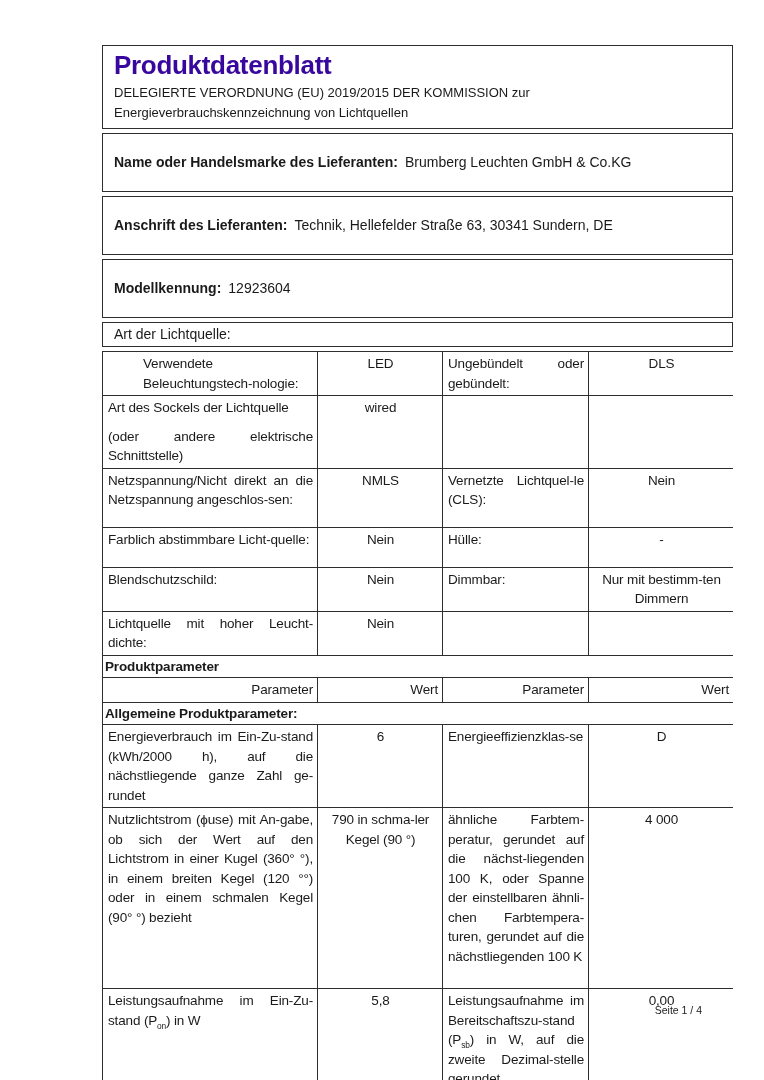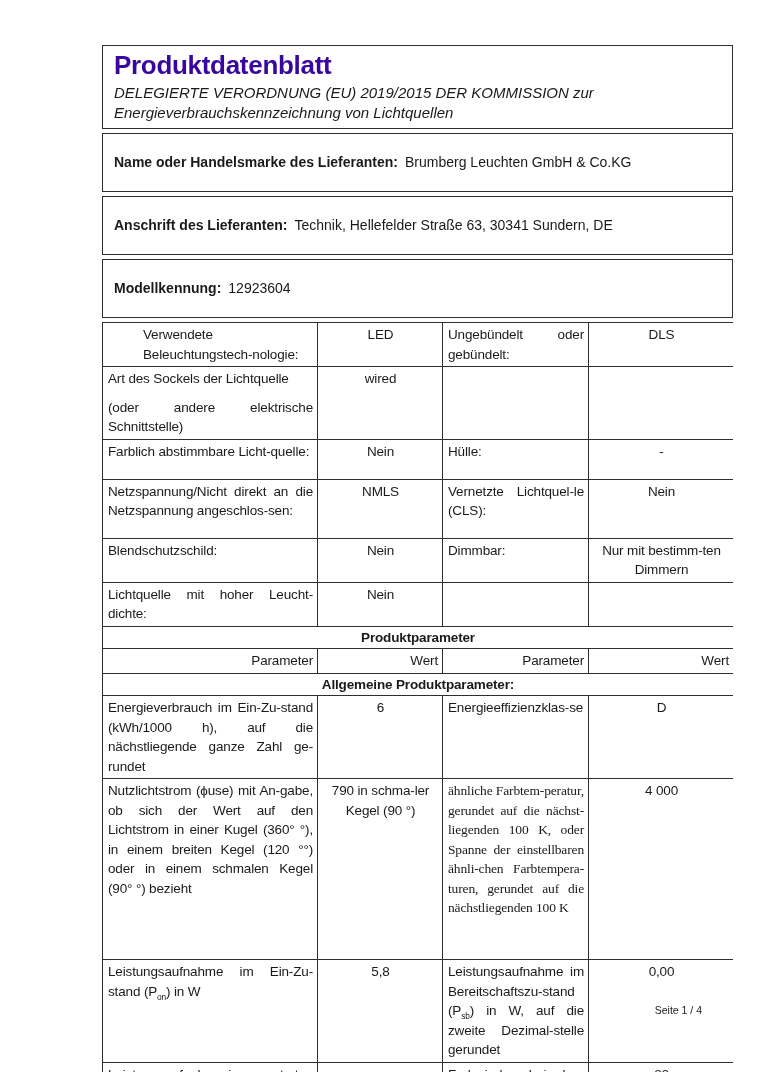--- a/index.html
+++ b/index.html
@@ -20,25 +20,24 @@
   }
   .title-box{padding:3px 11px 5px 11px;}
   .doc-title{
     margin:0;
     font-size:26px;
     line-height:32px;
     font-weight:bold;
     letter-spacing:-0.3px;
   }
   .subtitle{
-    font-size:15px;
+    font-size:13px;
     line-height:20px;
     margin-top:2px;
     white-space:pre-line;
-    font-style:italic;
   }
   .info{padding:19px 11px;font-size:14px;line-height:19px;}
   .info .lbl{font-weight:bold;}
   .info .val{margin-left:7px;}
   .art-box{padding:2px 11px;font-size:14px;line-height:19px;}
   .table-clip{height:750px;overflow:hidden;}
   table.params{
     border-collapse:collapse;
     table-layout:fixed;
     width:631px;
@@ -48,21 +47,21 @@
   }
   table.params td{
     border:1px solid #2e2e2e;
     vertical-align:top;
     padding:2px 4px 2px 5px;
     box-sizing:border-box;
     overflow:hidden;
   }
   td.param{text-align:justify;}
   td.value{text-align:center;padding:2px 3px;}
-  tr.sect td{text-align:center;font-weight:bold;padding:1px 2px;}
+  tr.sect td{font-weight:bold;padding:1px 2px;}
   td.colhdr{text-align:right;}
   .jlast{text-align-last:justify;}
   sub{font-size:0.62em;line-height:0;}
   .pgap{display:block;height:9px;}
   .footer{
     position:absolute;
     right:62px;top:1004px;
     font-size:10.5px;
     letter-spacing:0;
     color:#1a1a1a;
@@ -85,20 +84,23 @@
     </div>
 
     <div class="box info" style="border-color: rgb(46, 46, 46);">
       <span class="lbl">Anschrift des Lieferanten:</span><span class="val">Technik, Hellefelder Straße 63, 30341 Sundern, DE</span>
     </div>
 
     <div class="box info" style="border-color: rgb(46, 46, 46);">
       <span class="lbl">Modellkennung:</span><span class="val">12923604</span>
     </div>
 
+    <div class="box art-box" style="border-color: rgb(46, 46, 46);">
+      <span class="lbl">Art der Lichtquelle:</span>
+    </div>
 
     <div class="table-clip">
       <table class="params">
         <colgroup>
           <col style="width:215px">
             <col style="width:125px">
             <col style="width:146px">
             <col style="width:145px">
         </colgroup>
         <tbody>
@@ -107,31 +109,31 @@
             <td class="value" style="border-color: rgb(46, 46, 46);">LED</td>
             <td class="param" style="border-color: rgb(46, 46, 46);">Ungebündelt oder gebündelt:</td>
             <td class="value" style="border-color: rgb(46, 46, 46);">DLS</td>
           </tr>
           <tr style="height:64px">
             <td class="param" style="border-color: rgb(46, 46, 46);">Art des Sockels der Lichtquelle<span class="pgap"></span>(oder andere elektrische Schnittstelle)</td>
             <td class="value" style="border-color: rgb(46, 46, 46);">wired</td>
             <td class="param" style="border-color: rgb(46, 46, 46);"></td>
             <td class="value" style="border-color: rgb(46, 46, 46);"></td>
           </tr>
+          <tr style="height:59px">
+            <td class="param" style="border-color: rgb(46, 46, 46);">Netzspannung/Nicht direkt an die Netzspannung angeschlos-sen:</td>
+            <td class="value" style="border-color: rgb(46, 46, 46);">NMLS</td>
+            <td class="param" style="border-color: rgb(46, 46, 46);">Vernetzte Lichtquel-le (CLS):</td>
+            <td class="value" style="border-color: rgb(46, 46, 46);">Nein</td>
+          </tr>
           <tr style="height:40px">
             <td class="param" style="border-color: rgb(46, 46, 46);">Farblich abstimmbare Licht-quelle:</td>
             <td class="value" style="border-color: rgb(46, 46, 46);">Nein</td>
             <td class="param" style="border-color: rgb(46, 46, 46);">Hülle:</td>
             <td class="value" style="border-color: rgb(46, 46, 46);">-</td>
-          </tr>
-          <tr style="height:59px">
-            <td class="param" style="border-color: rgb(46, 46, 46);">Netzspannung/Nicht direkt an die Netzspannung angeschlos-sen:</td>
-            <td class="value" style="border-color: rgb(46, 46, 46);">NMLS</td>
-            <td class="param" style="border-color: rgb(46, 46, 46);">Vernetzte Lichtquel-le (CLS):</td>
-            <td class="value" style="border-color: rgb(46, 46, 46);">Nein</td>
           </tr>
           <tr style="height:41px">
             <td class="param" style="border-color: rgb(46, 46, 46);">Blendschutzschild:</td>
             <td class="value" style="border-color: rgb(46, 46, 46);">Nein</td>
             <td class="param" style="border-color: rgb(46, 46, 46);">Dimmbar:</td>
             <td class="value" style="border-color: rgb(46, 46, 46);">Nur mit bestimm-ten Dimmern</td>
           </tr>
           <tr style="height:40px">
             <td class="param" style="border-color: rgb(46, 46, 46);">Lichtquelle mit hoher Leucht-dichte:</td>
             <td class="value" style="border-color: rgb(46, 46, 46);">Nein</td>
@@ -146,29 +148,29 @@
             <td class="colhdr" style="border-color: rgb(46, 46, 46);">Parameter</td>
             <td class="colhdr" style="border-color: rgb(46, 46, 46);">Wert</td>
             <td class="colhdr" style="border-color: rgb(46, 46, 46);">Parameter</td>
             <td class="colhdr" style="border-color: rgb(46, 46, 46);">Wert</td>
           </tr>
           <tr class="sect" style="height:20px">
             <td colspan="4" style="border-color: rgb(46, 46, 46);">Allgemeine Produktparameter:</td>
           </tr>
 
           <tr style="height:76px">
-            <td class="param" style="border-color: rgb(46, 46, 46);">Energieverbrauch im Ein-Zu-stand (kWh/1000 h), auf die nächstliegende ganze Zahl ge-rundet</td>
+            <td class="param" style="border-color: rgb(46, 46, 46);">Energieverbrauch im Ein-Zu-stand (kWh/2000 h), auf die nächstliegende ganze Zahl ge-rundet</td>
             <td class="value" style="border-color: rgb(46, 46, 46);">6</td>
             <td class="param" style="border-color: rgb(46, 46, 46);">Energieeffizienzklas-se</td>
             <td class="value" style="border-color: rgb(46, 46, 46);">D</td>
           </tr>
           <tr style="height:181px">
             <td class="param" style="border-color: rgb(46, 46, 46);">Nutzlichtstrom (ϕuse) mit An-gabe, ob sich der Wert auf den Lichtstrom in einer Kugel (360° °), in einem breiten Kegel (120 °°) oder in einem schmalen Kegel (90° °) bezieht</td>
             <td class="value" style="border-color: rgb(46, 46, 46);">790 in schma-ler Kegel (90 °)</td>
-            <td class="param" style="border-color: rgb(46, 46, 46); font-family: Liberation Serif, serif;">ähnliche Farbtem-peratur, gerundet auf die nächst-liegenden 100 K, oder Spanne der einstellbaren ähnli-chen Farbtempera-turen, gerundet auf die nächstliegenden 100 K</td>
+            <td class="param" style="border-color: rgb(46, 46, 46);">ähnliche Farbtem-peratur, gerundet auf die nächst-liegenden 100 K, oder Spanne der einstellbaren ähnli-chen Farbtempera-turen, gerundet auf die nächstliegenden 100 K</td>
             <td class="value" style="border-color: rgb(46, 46, 46);">4 000</td>
           </tr>
           <tr style="height:97px">
             <td class="param" style="border-color: rgb(46, 46, 46);">Leistungsaufnahme im Ein-Zu-stand (P<sub>on</sub>) in W</td>
             <td class="value" style="border-color: rgb(46, 46, 46);">5,8</td>
             <td class="param" style="border-color: rgb(46, 46, 46);">Leistungsaufnahme im Bereitschaftszu-stand (P<sub>sb</sub>) in W, auf die zweite Dezimal-stelle gerundet</td>
             <td class="value" style="border-color: rgb(46, 46, 46);">0,00</td>
           </tr>
           <tr style="height:64px">
             <td class="param jlast" style="border-color: rgb(46, 46, 46);">Leistungsaufnahme im vernetz-ten Bereitschaftsbetrieb (P)</td>

